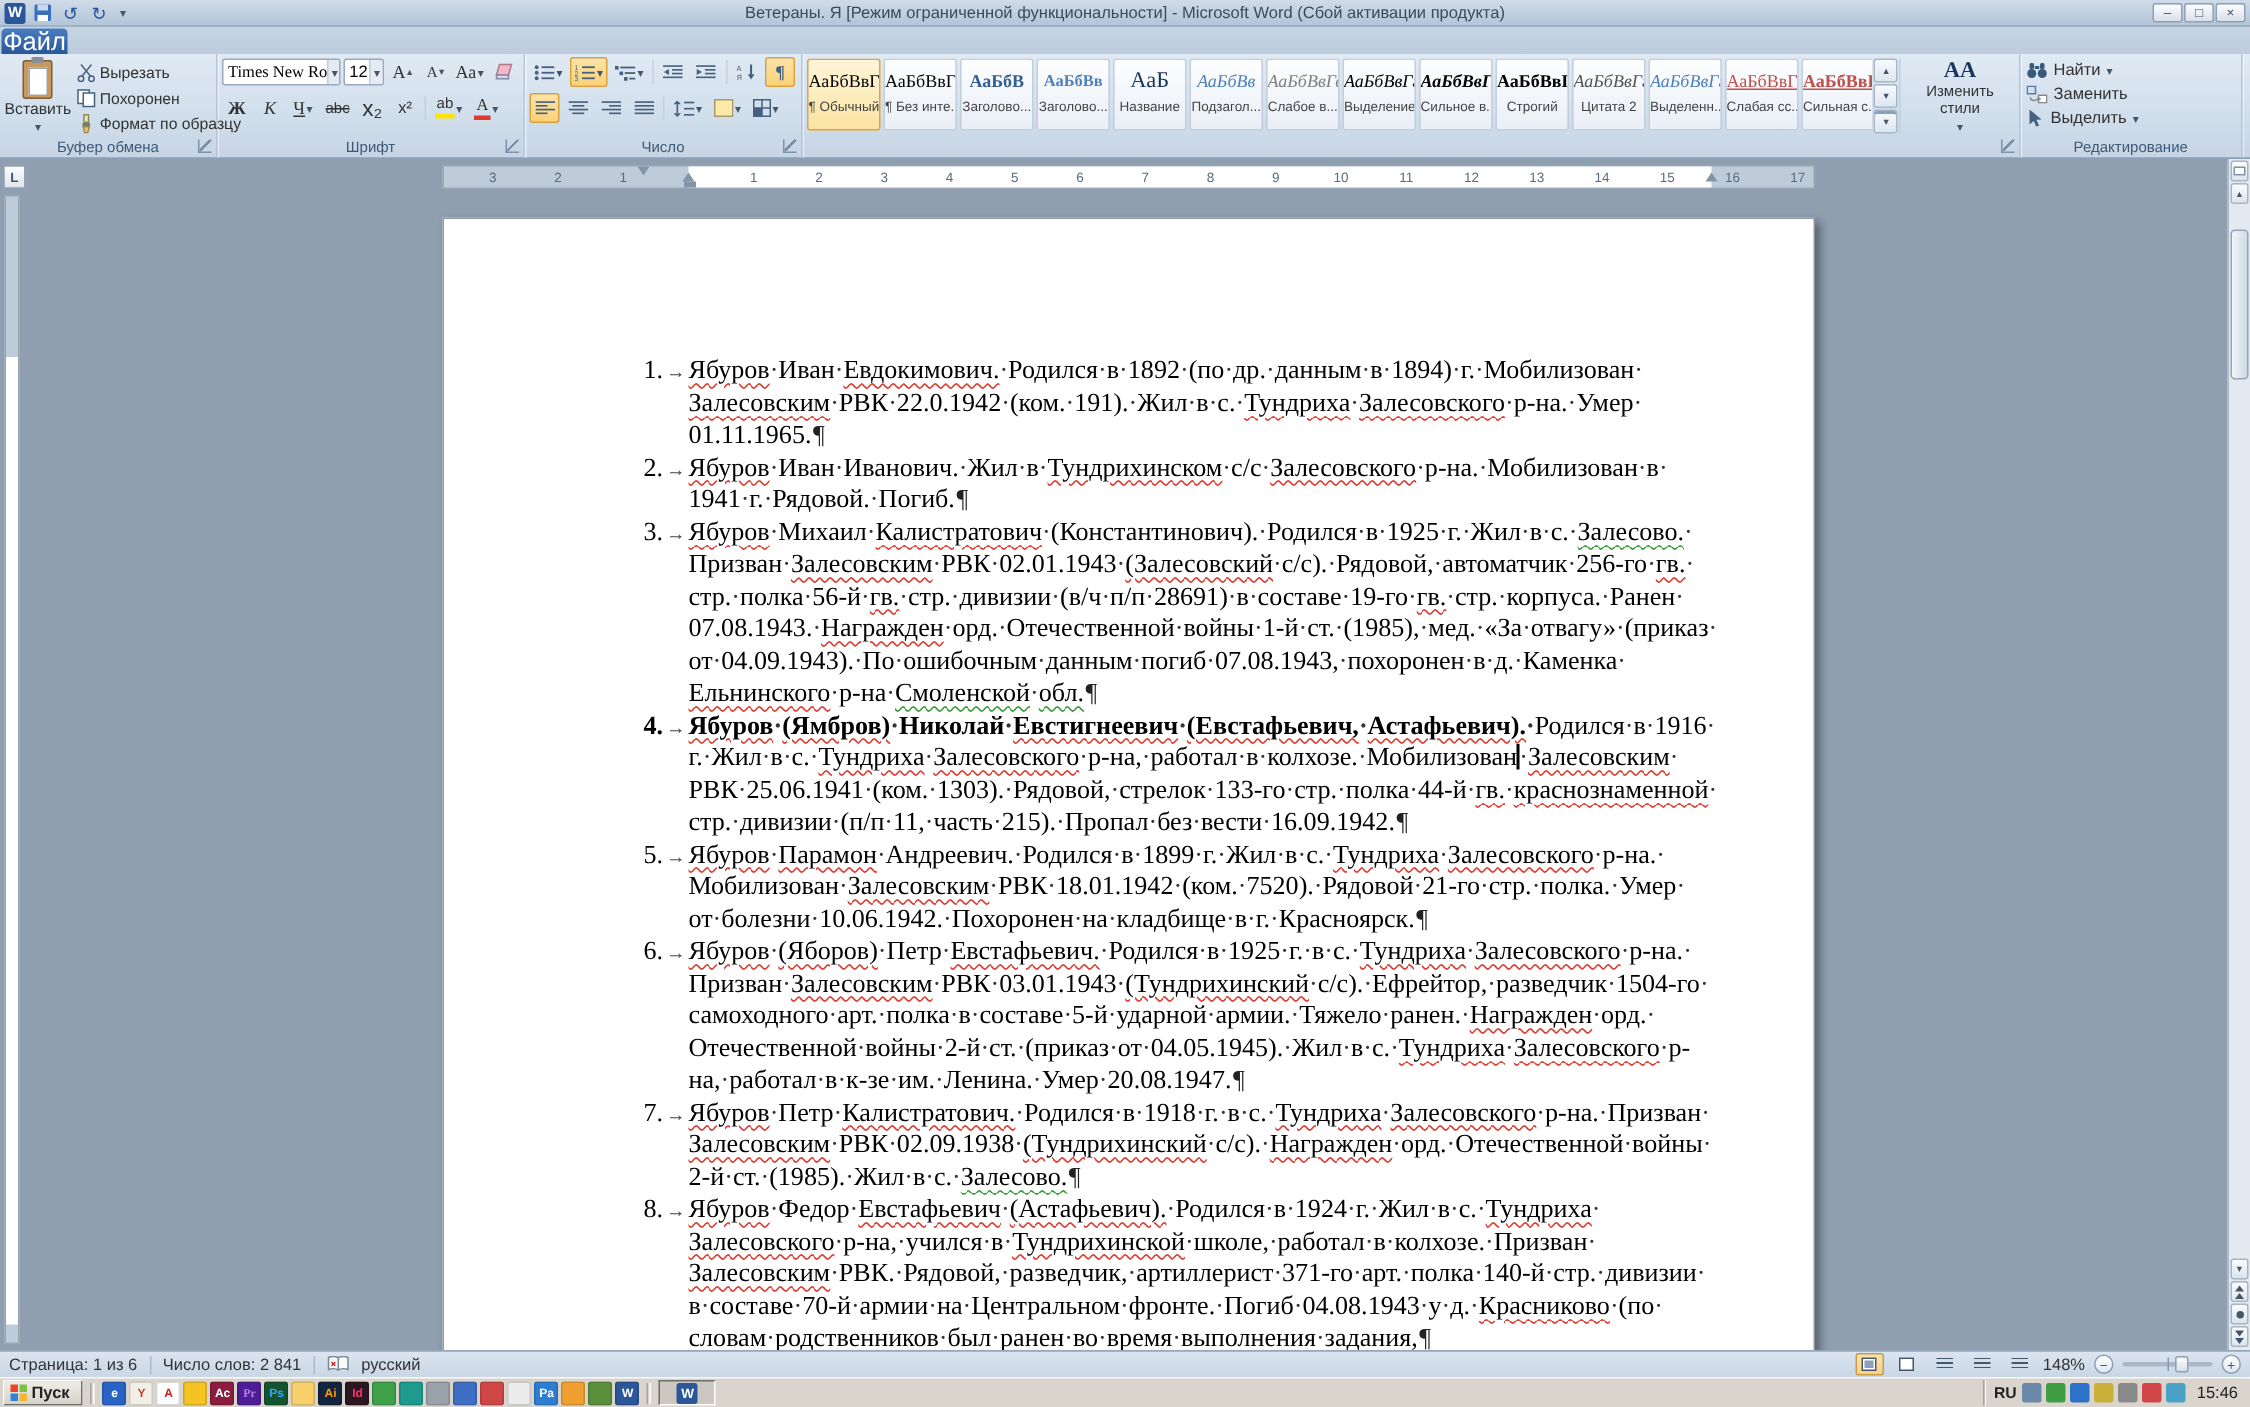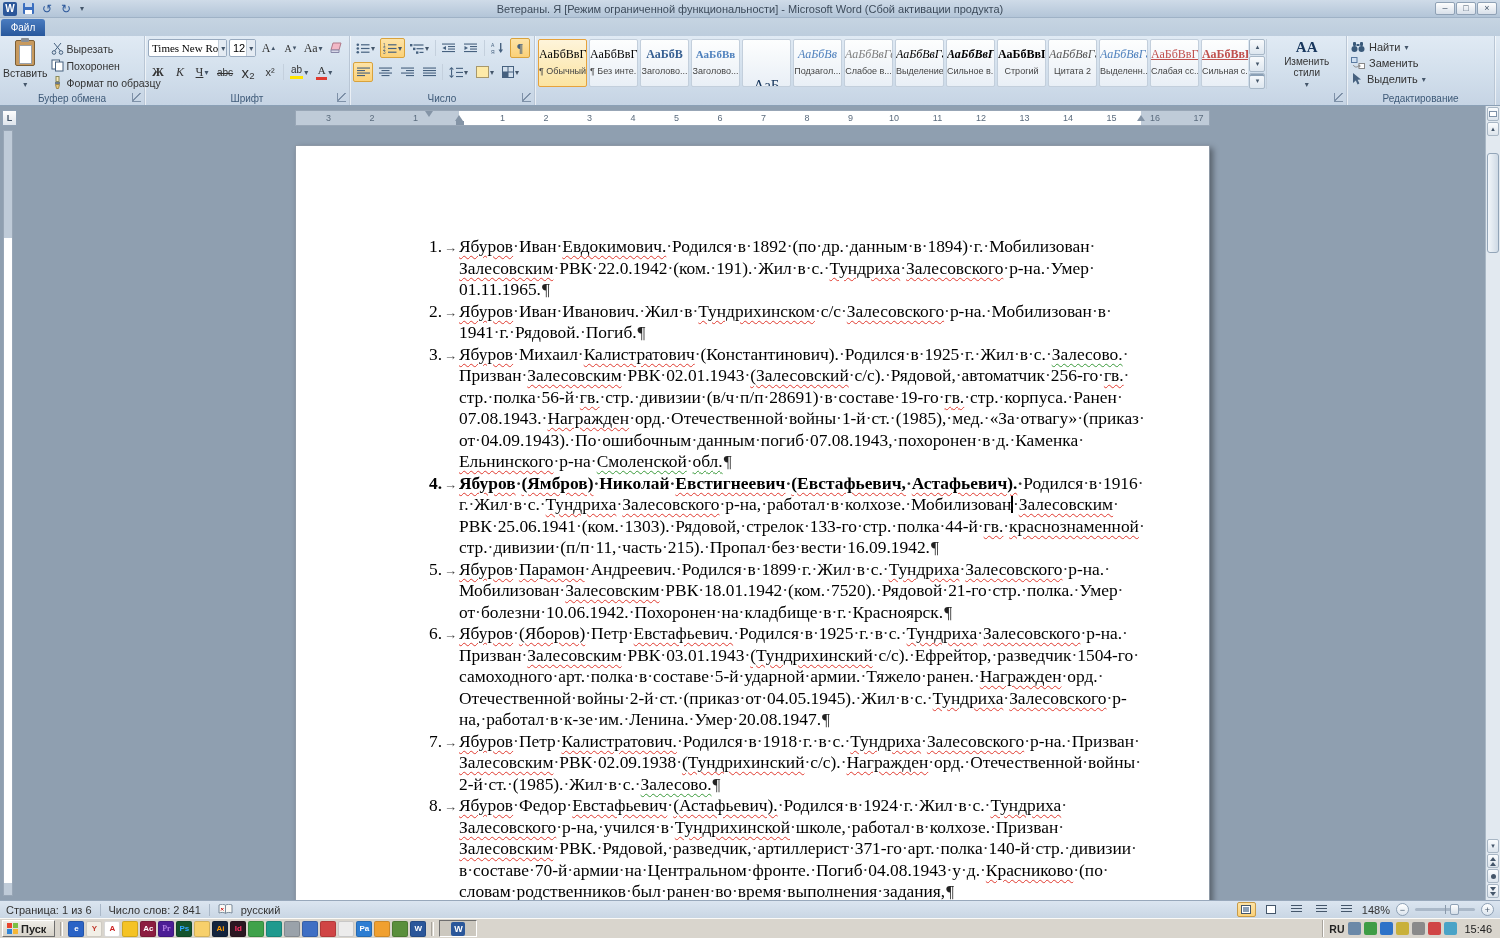--- a/index.html
+++ b/index.html
@@ -20,21 +20,21 @@
   .qat-more { font-size:8px; color:#44566a; width:10px; }
   .title-text { position:absolute; left:120px; right:120px; top:0; height:18px; text-align:center;
     font-size:11px; line-height:18px; color:#3c4a5a; white-space:nowrap; overflow:hidden; }
   .win-controls { position:absolute; right:3px; top:2px; display:flex; gap:1px; z-index:31; }
   .wc { width:20px; height:13px; border:1px solid #8fa1b5; background:linear-gradient(#fdfdfd,#d8e0ea);
     font-size:9px; line-height:11px; text-align:center; color:#44566a; border-radius:2px; }
 
   
   .tabrow { position:absolute; top:18px; left:0; right:0; height:18px; background:linear-gradient(#c6d4e2,#bdcddd); }
   .file-tab { position:absolute; left:1px; top:1px; height:17px; width:44px;
-    background:linear-gradient(#4a7cc0,#28589c); color:#fff; font-size:10px;
+    background:linear-gradient(#4a7cc0,#28589c); color:#fff; font-size:17px;
     display:flex; align-items:center; justify-content:center; border-radius:3px 3px 0 0; }
   .tabs { position:absolute; left:47px; top:0; height:18px; display:flex; }
   .t-tab { padding:0 11px; display:flex; align-items:center; font-size:11.5px; color:#1e3048; }
   .t-tab.active { background:linear-gradient(#f7fafd,#dde8f3); border:1px solid #8fa4ba; border-bottom:none;
     border-radius:2px 2px 0 0; position:relative; z-index:2; }
 
   
   .ribbon { position:absolute; top:36px; left:0; right:0; height:70px;
     background:linear-gradient(#e0eaf4 0%,#d2dfec 55%,#c6d4e4 100%); border-bottom:1px solid #8ba0b6; display:flex; }
   .grp { position:relative; height:100%; border-right:1px solid #b9c6d5; box-shadow:1px 0 0 rgba(255,255,255,.6); }
@@ -76,21 +76,21 @@
   
   .g-styles { display:flex; }
   .cards { display:flex; margin:3px 0 0 3px; height:50px; overflow:hidden; }
   .style-card { width:49px; height:48px; margin-right:2px; border:1px solid #c3cfdc;
     background:linear-gradient(#fdfefe,#e9eff6); border-radius:2px; text-align:center; overflow:hidden; flex:none; }
   .style-card.selected { border-color:#e6a23c; background:linear-gradient(#fef4da,#fbe4a2); }
   .sc-prev { height:26px; line-height:28px; font-family:"Liberation Serif",serif; font-size:12px; white-space:nowrap; overflow:hidden; color:#000; }
   .sc-name { font-size:9px; color:#444; white-space:nowrap; overflow:hidden; }
   .k-h1 .sc-prev { color:#365f91; font-weight:bold; }
   .k-h2 .sc-prev { color:#4f81bd; font-weight:bold; font-size:11px; }
-  .k-title .sc-prev { color:#17365d; font-size:15px;margin-top:31px; }
+  .k-title .sc-prev { color:#17365d; font-size:15px; }
   .k-subtitle .sc-prev { color:#4f81bd; font-style:italic; }
   .k-subtle .sc-prev { color:#808080; font-style:italic; }
   .k-emph .sc-prev { font-style:italic; }
   .k-strongem .sc-prev { font-style:italic; font-weight:bold; }
   .k-strong .sc-prev { font-weight:bold; }
   .k-quote .sc-prev { font-style:italic; color:#555; }
   .k-intquote .sc-prev { font-style:italic; color:#4f81bd; }
   .k-subtleref .sc-prev { color:#c0504d; text-decoration:underline; }
   .k-strongref .sc-prev { color:#c0504d; font-weight:bold; text-decoration:underline; }
   .scrollcol { width:16px; display:flex; flex-direction:column; gap:1px; margin:3px 1px 16px 1px; }

